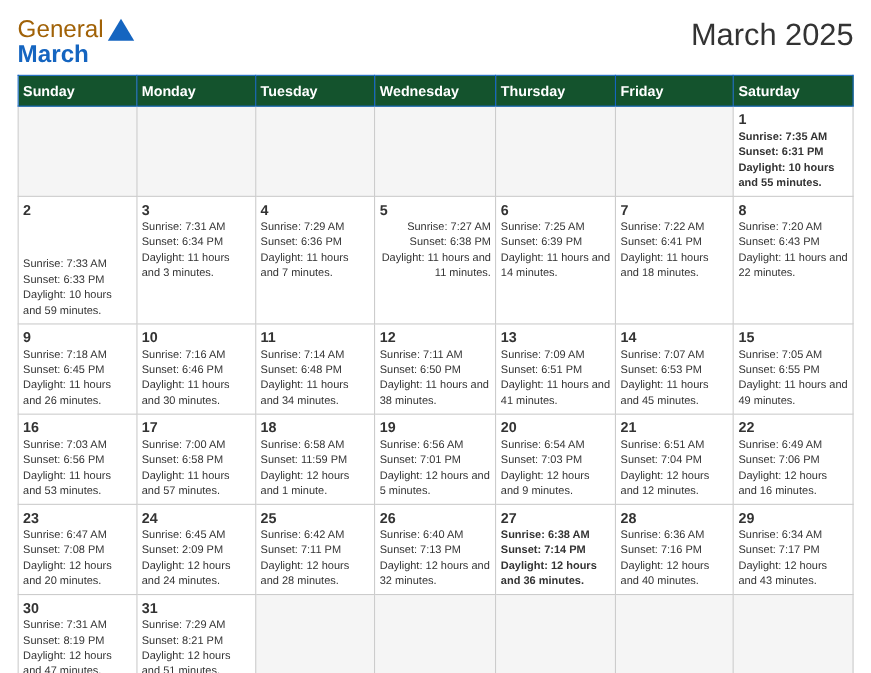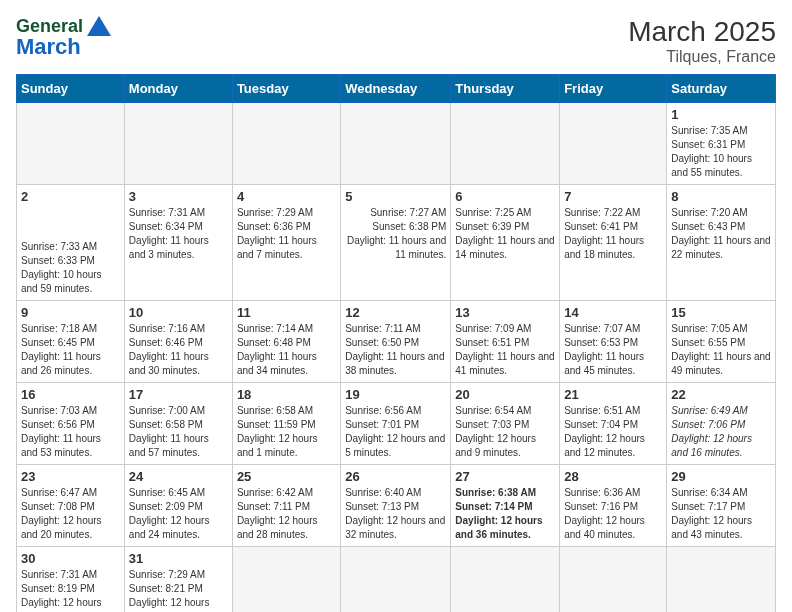--- a/index.html
+++ b/index.html
@@ -15,23 +15,23 @@
       justify-content: space-between;
       align-items: flex-start;
       margin-bottom: 8px;
     }
     .logo {
       display: flex;
       flex-direction: column;
       align-items: flex-start;
     }
     .logo-general {
-      font-size: 18px;
-      font-weight: bold;
-      color: #14532d;
+      font-size: 22px;
+      font-weight: normal;
+      color: #a16207;
       line-height: 1;
     }
     .logo-blue {
       font-size: 22px;
       font-weight: bold;
       color: #1565C0;
       line-height: 1;
     }
     .logo-triangle {
       width: 0;
@@ -58,21 +58,21 @@
     .location-title {
       font-size: 16px;
       color: #555;
     }
     table {
       width: 100%;
       border-collapse: collapse;
       font-size: 11px;
     }
     thead th {
-      background-color: #0369a1;
+      background-color: #14532d;
       color: #fff;
       padding: 6px 4px;
       text-align: left;
       font-size: 13px;
       font-weight: bold;
       border: 1px solid #1565C0;
     }
     tbody td {
       border: 1px solid #ccc;
       vertical-align: top;
@@ -109,21 +109,20 @@
 <div class="header-area">
   <div class="logo">
     <div class="logo-row">
       <span class="logo-general">General</span>
       <span class="logo-triangle"></span>
     </div>
     <span class="logo-blue">March</span>
   </div>
   <div class="title-area">
     <div class="month-title">March 2025</div>
-    <div class="location-title">Tilques, France</div>
   </div>
 </div>
 
 <table>
   <thead>
     <tr>
     <th>Sunday</th>
         <th>Monday</th>
         <th>Tuesday</th>
         <th>Wednesday</th>
@@ -135,21 +134,21 @@
   <tbody id="calendar-body">
   <tr>
         <td class="empty-cell"></td>
         <td class="empty-cell"></td>
         <td class="empty-cell"></td>
         <td class="empty-cell"></td>
         <td class="empty-cell"></td>
         <td class="empty-cell"></td>
         <td>
           <div class="day-number">1</div>
-          <div class="day-info" style="white-space: pre-line;">Sunrise: 7:35 AM
+          <div class="day-info" style="white-space: pre-line; font-weight: bold;">Sunrise: 7:35 AM
 Sunset: 6:31 PM
 Daylight: 10 hours and 55 minutes.</div>
         </td>
       </tr>
       <tr>
         <td>
           <div class="day-number">2</div>
           <div class="day-info" style="white-space: pre-line; margin-top: 36px;">Sunrise: 7:33 AM
 Sunset: 6:33 PM
 Daylight: 10 hours and 59 minutes.</div>
@@ -267,21 +266,21 @@
 Daylight: 12 hours and 9 minutes.</div>
         </td>
         <td>
           <div class="day-number">21</div>
           <div class="day-info" style="white-space: pre-line;">Sunrise: 6:51 AM
 Sunset: 7:04 PM
 Daylight: 12 hours and 12 minutes.</div>
         </td>
         <td>
           <div class="day-number">22</div>
-          <div class="day-info" style="white-space: pre-line; font-style: italic;">Sunrise: 6:49 AM
+          <div class="day-info" style="white-space: pre-line;">Sunrise: 6:49 AM
 Sunset: 7:06 PM
 Daylight: 12 hours and 16 minutes.</div>
         </td>
       </tr>
       <tr>
         <td>
           <div class="day-number">23</div>
           <div class="day-info" style="white-space: pre-line;">Sunrise: 6:47 AM
 Sunset: 7:08 PM
 Daylight: 12 hours and 20 minutes.</div>

